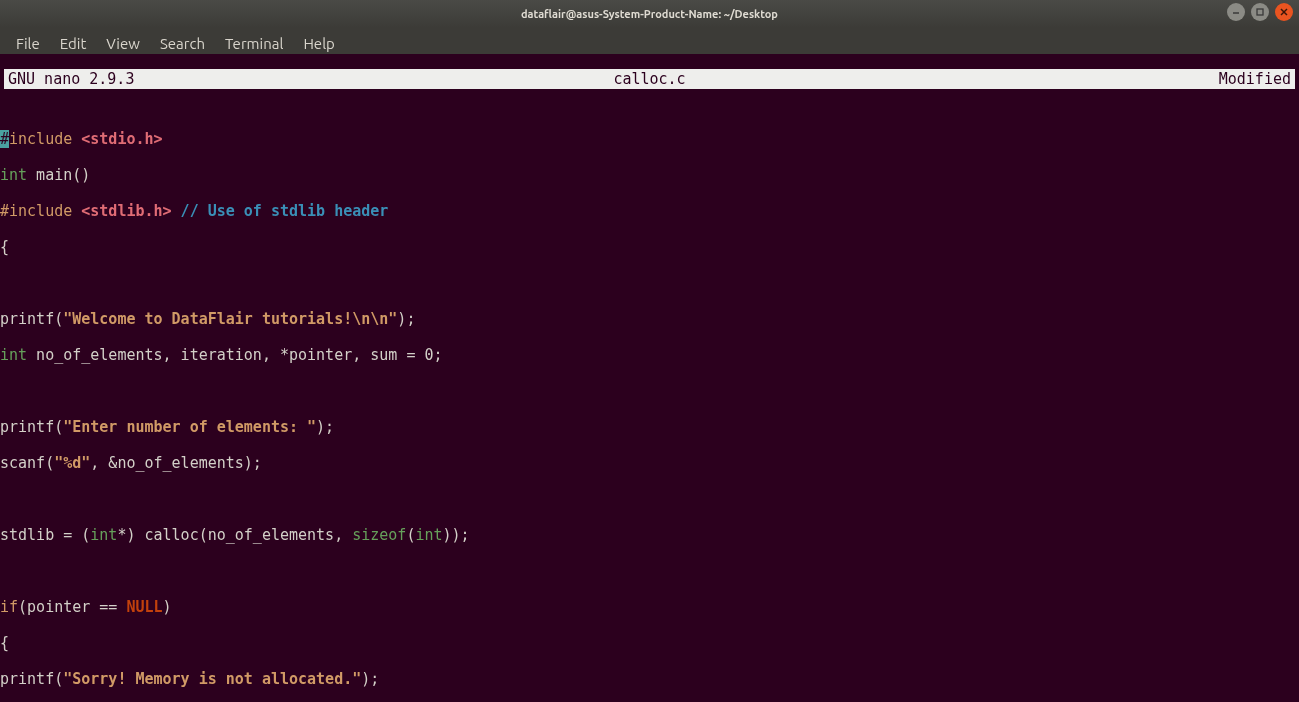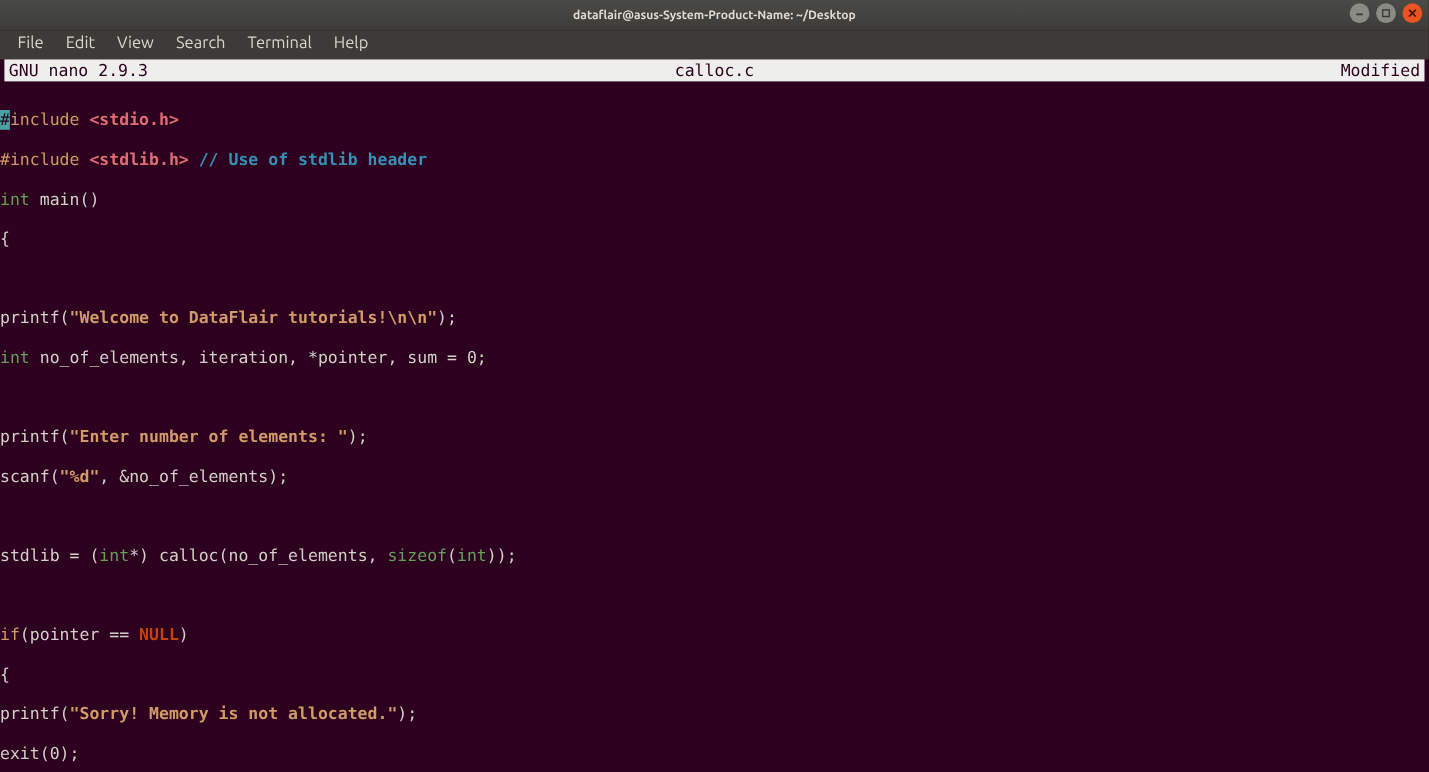--- a/index.html
+++ b/index.html
@@ -40,41 +40,41 @@
     justify-content: center;
     font-size: 11px;
     color: #3a3a3a;
   }
   .ctrl-min, .ctrl-max { background: #8b8b85; }
   .ctrl-close { background: #e95420; }
   .menubar {
     height: 26px;
     background: #3c3b37;
     display: flex;
-    align-items: flex-start;
+    align-items: flex-end;
     padding: 0 6px;
     color: #d9d5cc;
     font-family: "Ubuntu", sans-serif;
     font-size: 15px;
     gap: 0;
   }
   .menu-item {
     padding: 2px 10px;
     cursor: default;
   }
   .nano-status {
     height: 20px;
     background: #eeeeec;
     color: #2c001e;
     font-size: 15px;
     font-family: "DejaVu Sans Mono", monospace;
     display: flex;
     align-items: center;
     padding: 0 4px;
-    margin: 0 4px;
+    margin: 15px 4px;
     position: relative;
   }
   .nano-status .center {
     position: absolute;
     left: 50%;
     transform: translateX(-50%);
   }
   .nano-status .right {
     margin-left: auto;
   }
@@ -133,22 +133,22 @@
 </div>
 
 <div class="nano-status">
   <span>  GNU nano 2.9.3</span>
   <span class="center">calloc.c</span>
   <span class="right">Modified </span>
 </div>
 
 <div class="editor">
 <div class="ln"><span class="cursor">#</span><span class="kw">include </span><span class="hdr">&lt;stdio.h&gt;</span></div>
+<div class="ln"><span class="type">int</span><span> main()</span></div>
 <div class="ln"><span class="kw">#include </span><span class="hdr">&lt;stdlib.h&gt;</span><span class="cmt"> // Use of stdlib header</span></div>
-<div class="ln"><span class="type">int</span><span> main()</span></div>
 <div class="ln"><span>{</span></div>
 <div class="ln"><span></span></div>
 <div class="ln"><span>printf(</span><span class="str">"Welcome to DataFlair tutorials!\n\n"</span><span>);</span></div>
 <div class="ln"><span class="type">int</span><span> no_of_elements, iteration, *pointer, sum = 0;</span></div>
 <div class="ln"><span></span></div>
 <div class="ln"><span>printf(</span><span class="str">"Enter number of elements: "</span><span>);</span></div>
 <div class="ln"><span>scanf(</span><span class="str">"%d"</span><span>, &amp;no_of_elements);</span></div>
 <div class="ln"><span></span></div>
 <div class="ln"><span>stdlib = (</span><span class="type">int</span><span>*) calloc(no_of_elements, </span><span class="type">sizeof</span><span>(</span><span class="type">int</span><span>));</span></div>
 <div class="ln"><span></span></div>

